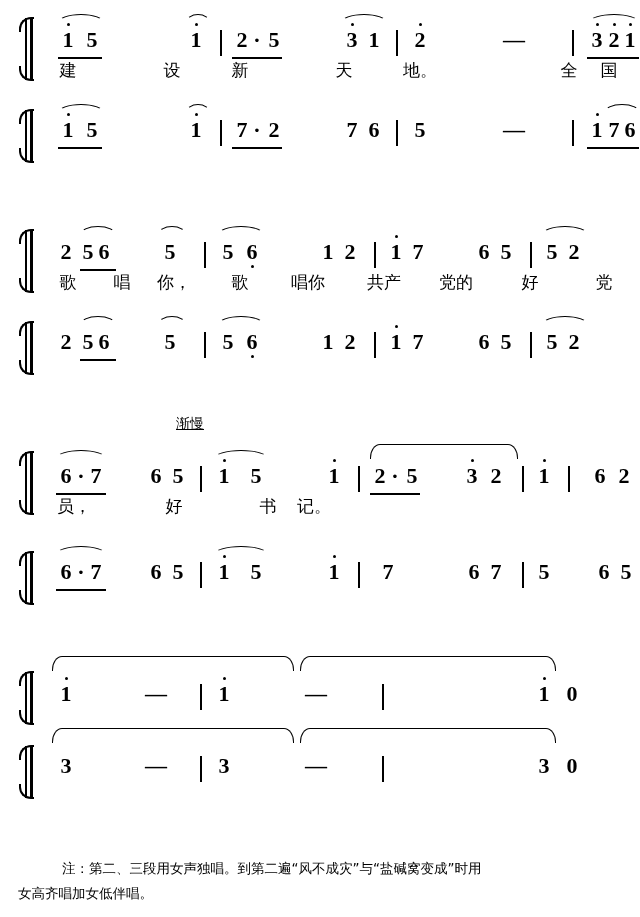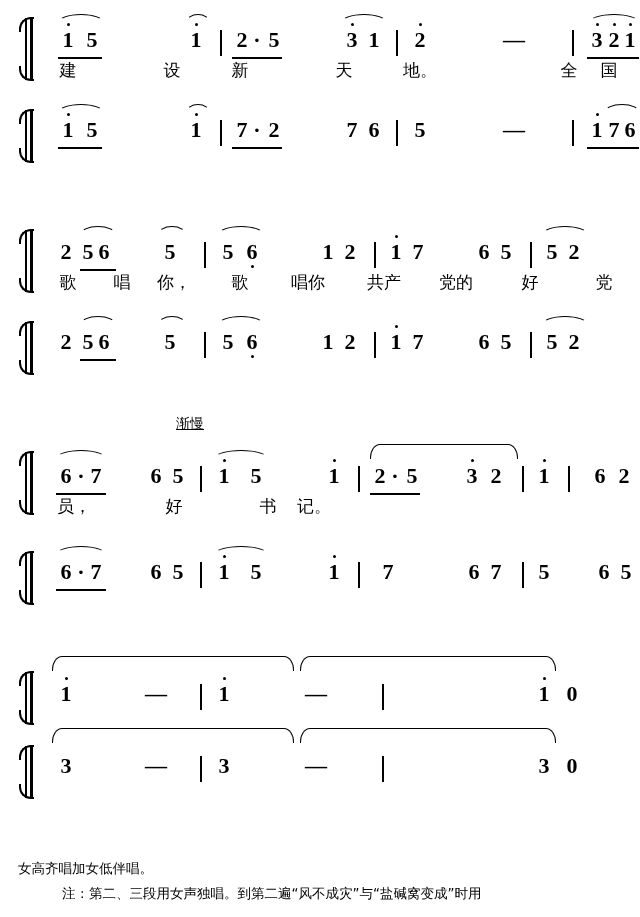--- a/index.html
+++ b/index.html
@@ -761,19 +761,19 @@
           <span class="glyph">3</span>
         </span>
       <span class="tok" style="left:528px;">
           <span class="glyph">0</span>
         </span>
 
     </div>
   </div>
 
   <div class="footnote" style="top:856px;">
+    <div>注：第二、三段用女声独唱。到第二遍“风不成灾”与“盐碱窝变成”时用</div>
     <div style="margin-left:-44px;">
       <span>女高齐唱加女低伴唱。</span>
     </div>
-    <div>注：第二、三段用女声独唱。到第二遍“风不成灾”与“盐碱窝变成”时用</div>
   </div>
 
 </div>
 
 </body></html>

